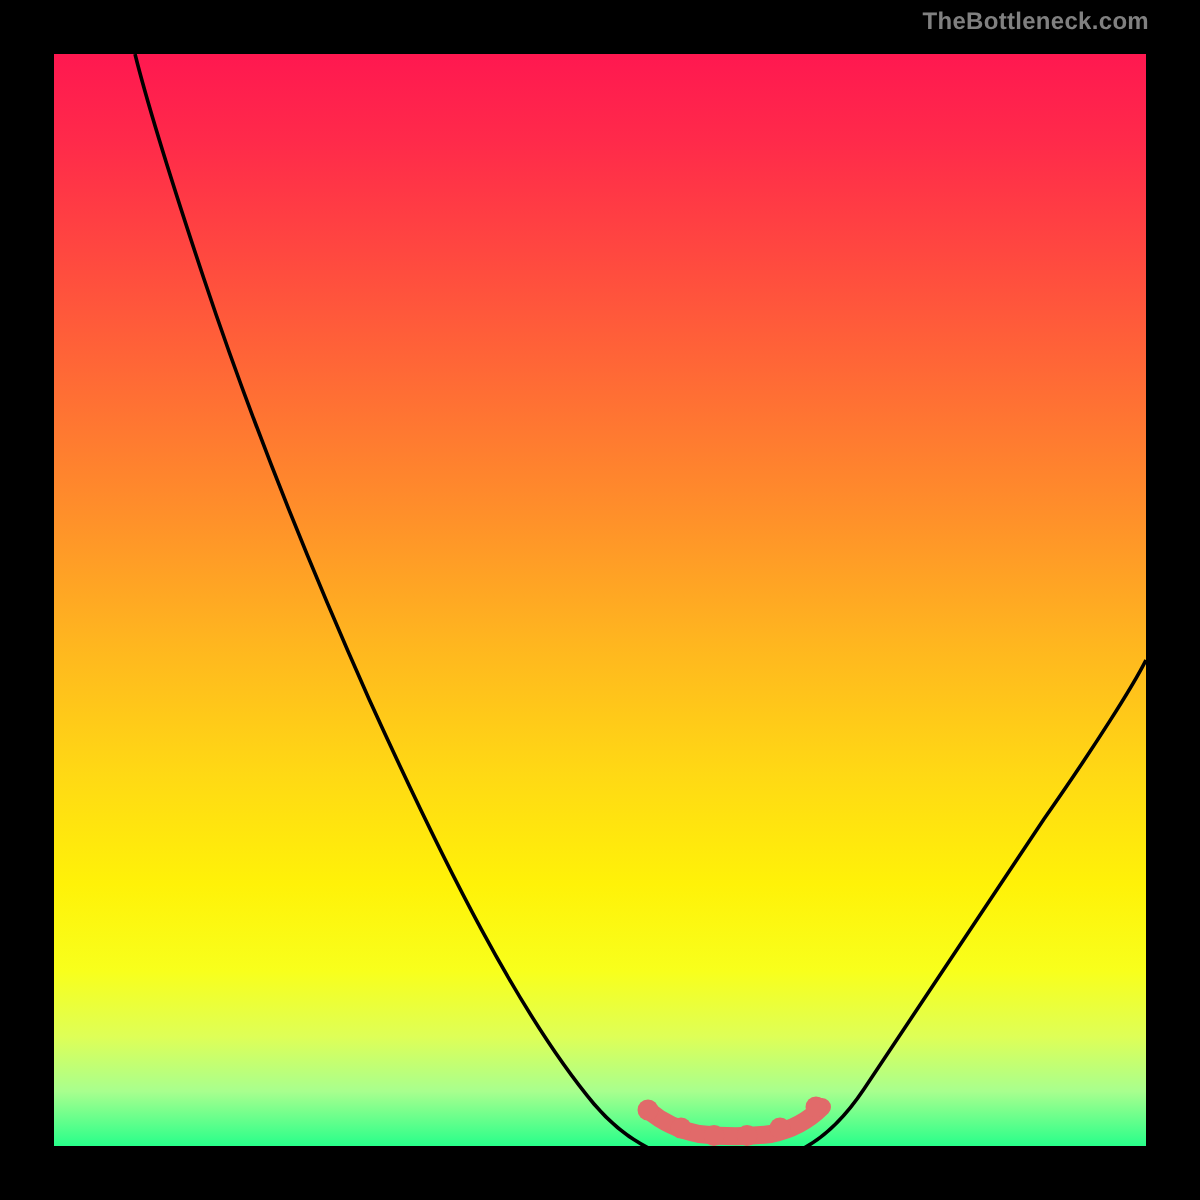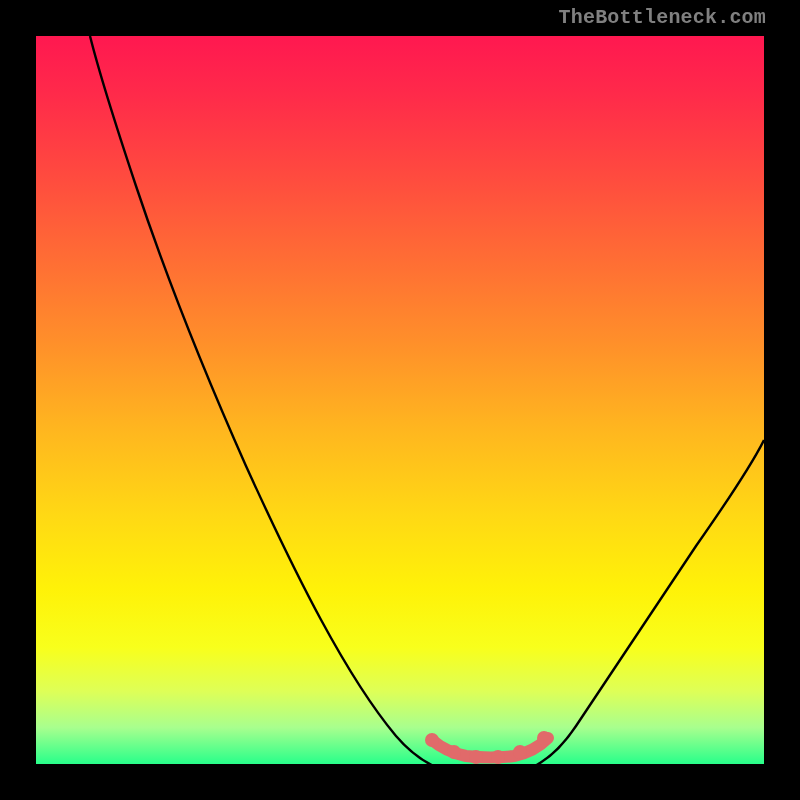--- a/index.html
+++ b/index.html
@@ -34,22 +34,22 @@
     position: absolute;
     left: 0;
     top: 0;
     width: 728px;
     height: 728px;
   }
   .watermark {
     position: absolute;
     top: 6px;
     right: 34px;
-    font-family: Liberation Mono, monospace;
-    font-size: 20px;
+    font-family: Liberation Sans, sans-serif;
+    font-size: 16px;
     font-weight: bold;
     color: #808080;
     letter-spacing: 0.2px;
   }
   .plateau {
     stroke: #e16a6a;
     stroke-width: 12;
     stroke-linecap: round;
     fill: none;
   }

